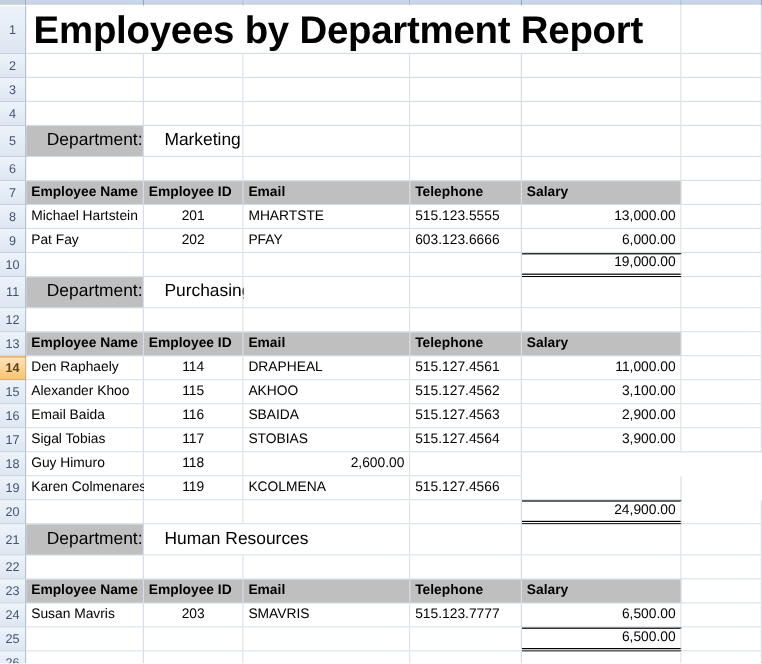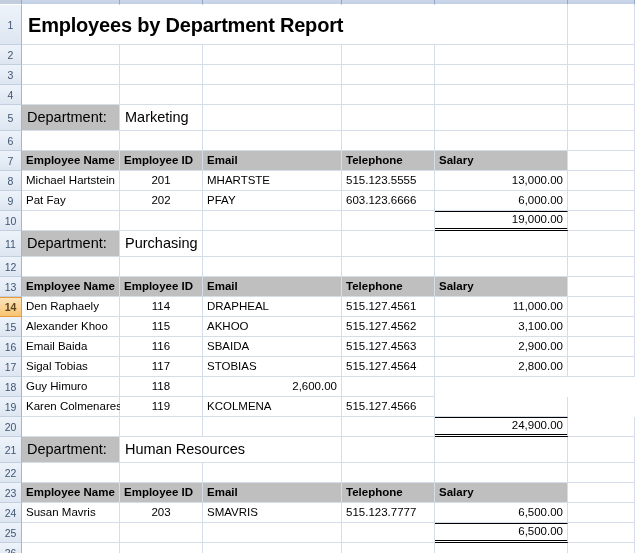--- a/index.html
+++ b/index.html
@@ -21,22 +21,22 @@
       border-right:1px solid #a3b6d0;border-bottom:1px solid #c3cede;
       display:flex;align-items:center;justify-content:center;
       font-size:10.5px;color:#3f5574;}
   .rh-sel{background:linear-gradient(#fde3ba,#f8c471);
       border-top:1px solid #e8993a;border-right:1px solid #e8993a;border-bottom:1px solid #e8993a;
       color:#5b4420;font-weight:700;}
   .gray{background:#bfbfbf;}
   .hdr{font-weight:700;}
   .center{justify-content:center;}
   .right{justify-content:flex-end;}
-  .title-cell{font-size:20px;font-weight:700;padding-left:6px;letter-spacing:-0.2px;}
-  .dept-t{font-size:14.5px;padding-left:5px;}
+  .title-cell{font-size:32px;font-weight:700;padding-left:6px;letter-spacing:-0.2px;}
+  .dept-t{font-size:14.5px;padding-left:17px;}
   .total{border-top:1px solid #000;border-bottom:3px double #000;}
   .s{box-sizing:border-box;background:linear-gradient(#ccd9ec,#c1cfe5);
      border-right:1px solid #94a8c6;border-bottom:1px solid #ffffff;}
   .s-corner{background:#c2cede;}
 </style>
 </head>
 <body>
 
 <div class="sheet">
 
@@ -199,21 +199,21 @@
     <div class="c">515.127.4563</div>
     <div class="c right">2,900.00</div>
     <div class="c"></div>
   </div>
   <div class="grid-row cols-std h-std">
     <div class="rh">17</div>
     <div class="c">Sigal Tobias</div>
     <div class="c center">117</div>
     <div class="c">STOBIAS</div>
     <div class="c">515.127.4564</div>
-    <div class="c right">2,800.00</div>
+    <div class="c right">3,900.00</div>
     <div class="c"></div>
   </div>
   <div class="grid-row cols-std h-std">
     <div class="rh">18</div>
     <div class="c">Guy Himuro</div>
     <div class="c center">118</div>
     <div class="c right">2,600.00</div>
     <div class="c"></div>
   </div>
   <div class="grid-row cols-std h-std">

